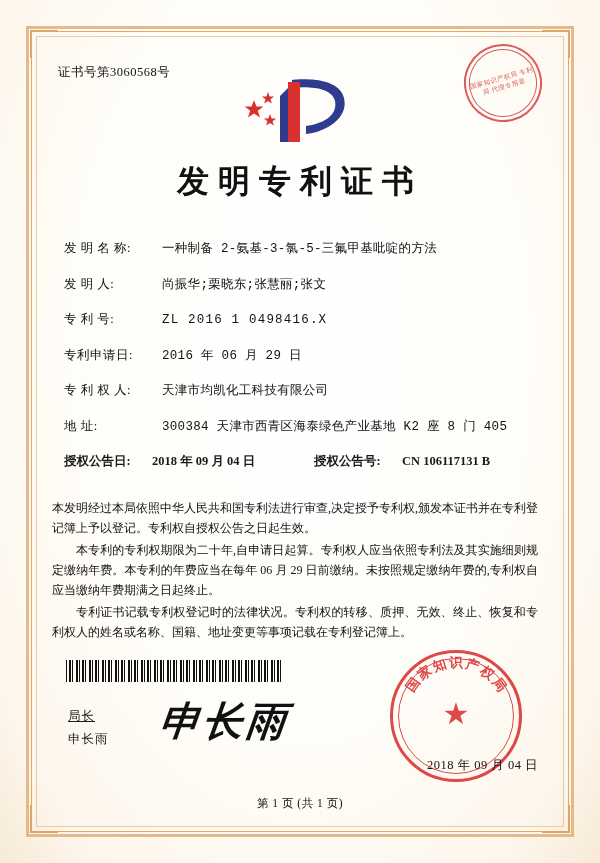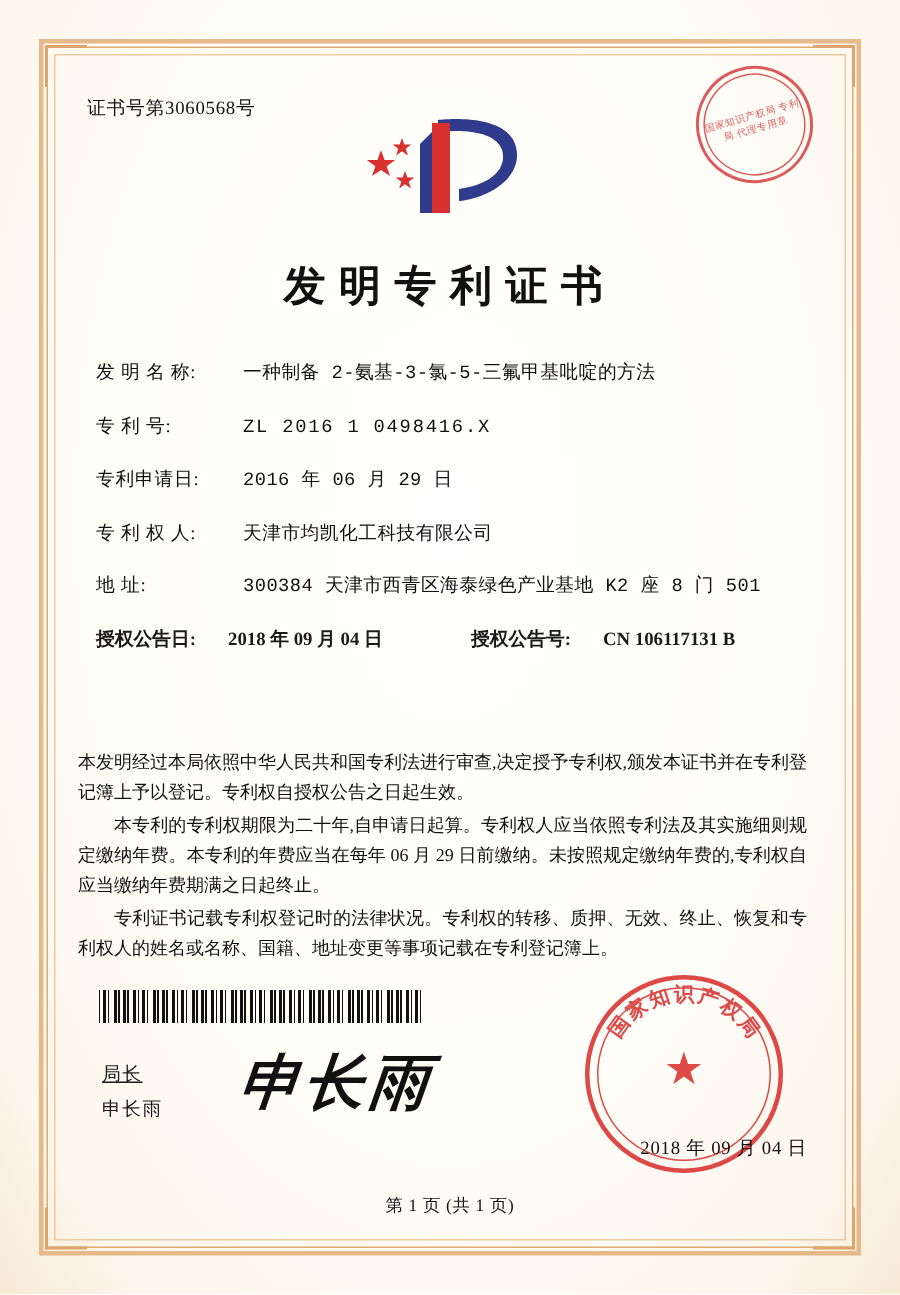--- a/index.html
+++ b/index.html
@@ -108,26 +108,25 @@
     align-items: center;
     justify-content: center;
   }
 
   
   .title {
     position: absolute;
     left: 0; right: 0;
     top: 160px;
     text-align: center;
-    font-size: 28px;
+    font-size: 32px;
     font-weight: bold;
     letter-spacing: 9px;
     color: #111;
     font-family: "Liberation Serif", serif;
-    margin-top: 12px;
   }
 
   
   .fields {
     position: absolute;
     left: 64px;
     right: 60px;
     top: 240px;
   }
   .row {
@@ -328,34 +327,38 @@
   </div>
 
   <div class="title">发明专利证书</div>
 
   <div class="fields">
     <div class="row">
       <div class="lab">发 明 名 称:</div>
       <div class="val">一种制备 2-氨基-3-氯-5-三氟甲基吡啶的方法</div>
     </div>
     <div class="row">
+      <div class="lab">发 明 人:</div>
+      <div class="val">尚振华;栗晓东;张慧丽;张文</div>
+    </div>
+    <div class="row">
       <div class="lab">专 利 号:</div>
       <div class="val mono">ZL 2016 1 0498416.X</div>
     </div>
     <div class="row">
       <div class="lab">专利申请日:</div>
       <div class="val">2016 年 06 月 29 日</div>
     </div>
     <div class="row">
       <div class="lab">专 利 权 人:</div>
       <div class="val">天津市均凯化工科技有限公司</div>
     </div>
     <div class="row">
       <div class="lab">地 址:</div>
-      <div class="val">300384 天津市西青区海泰绿色产业基地 K2 座 8 门 501</div>
+      <div class="val">300384 天津市西青区海泰绿色产业基地 K2 座 8 门 405</div>
     </div>
     <div class="row2">
       <div class="half first">
         <div class="lab">授权公告日:</div>
         <div class="val">2018 年 09 月 04 日</div>
       </div>
       <div class="half">
         <div class="lab">授权公告号:</div>
         <div class="val">CN 106117131 B</div>
       </div>

